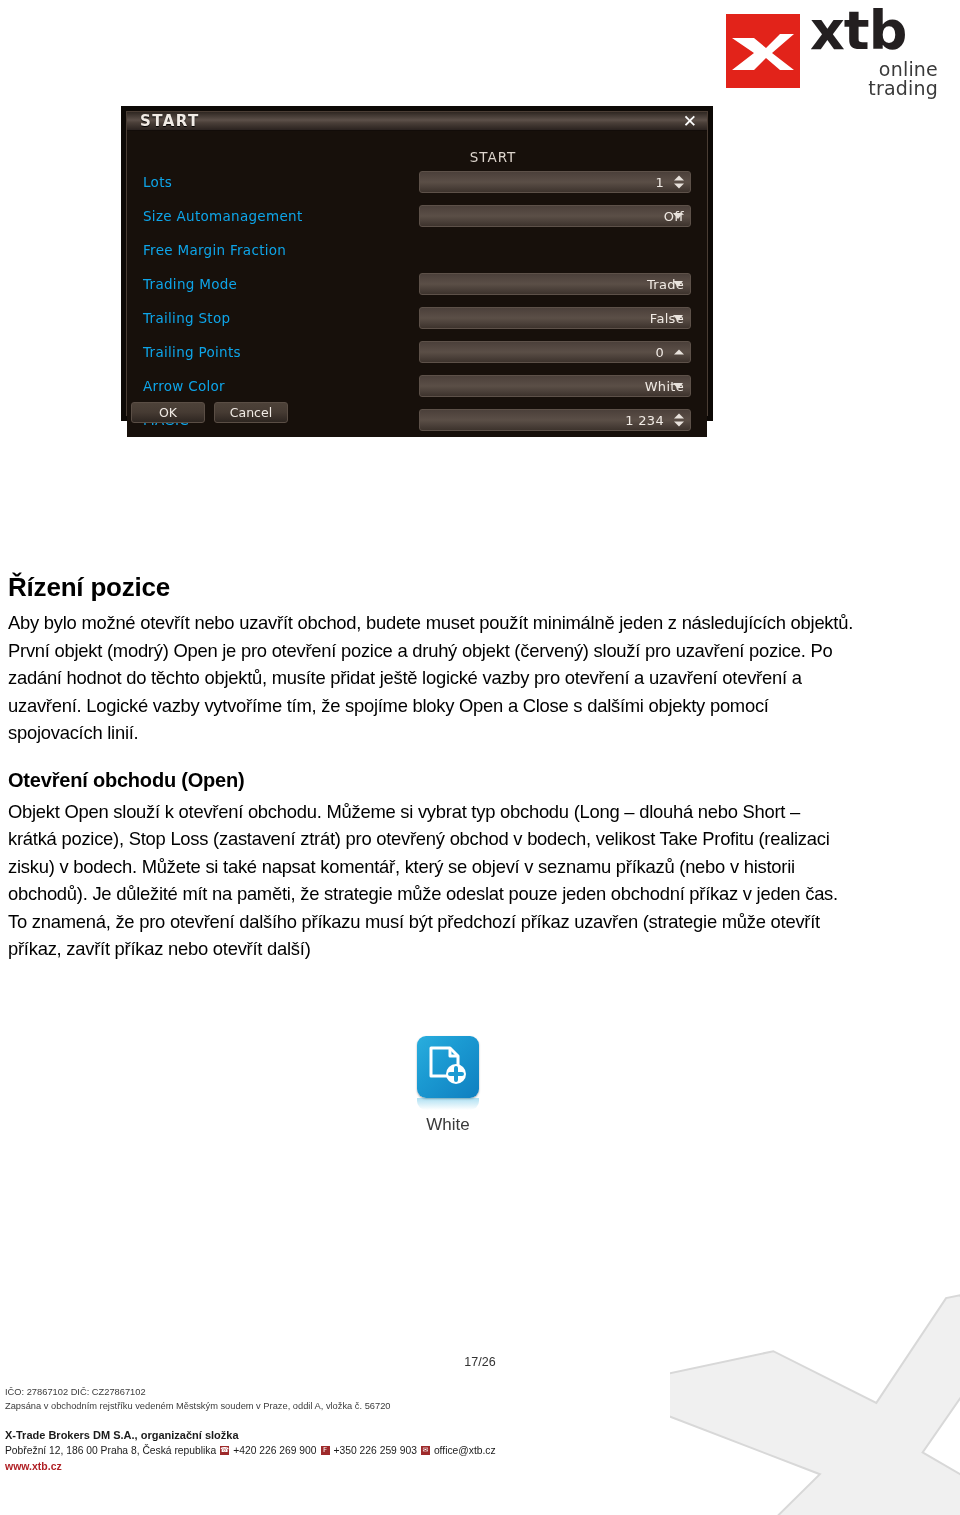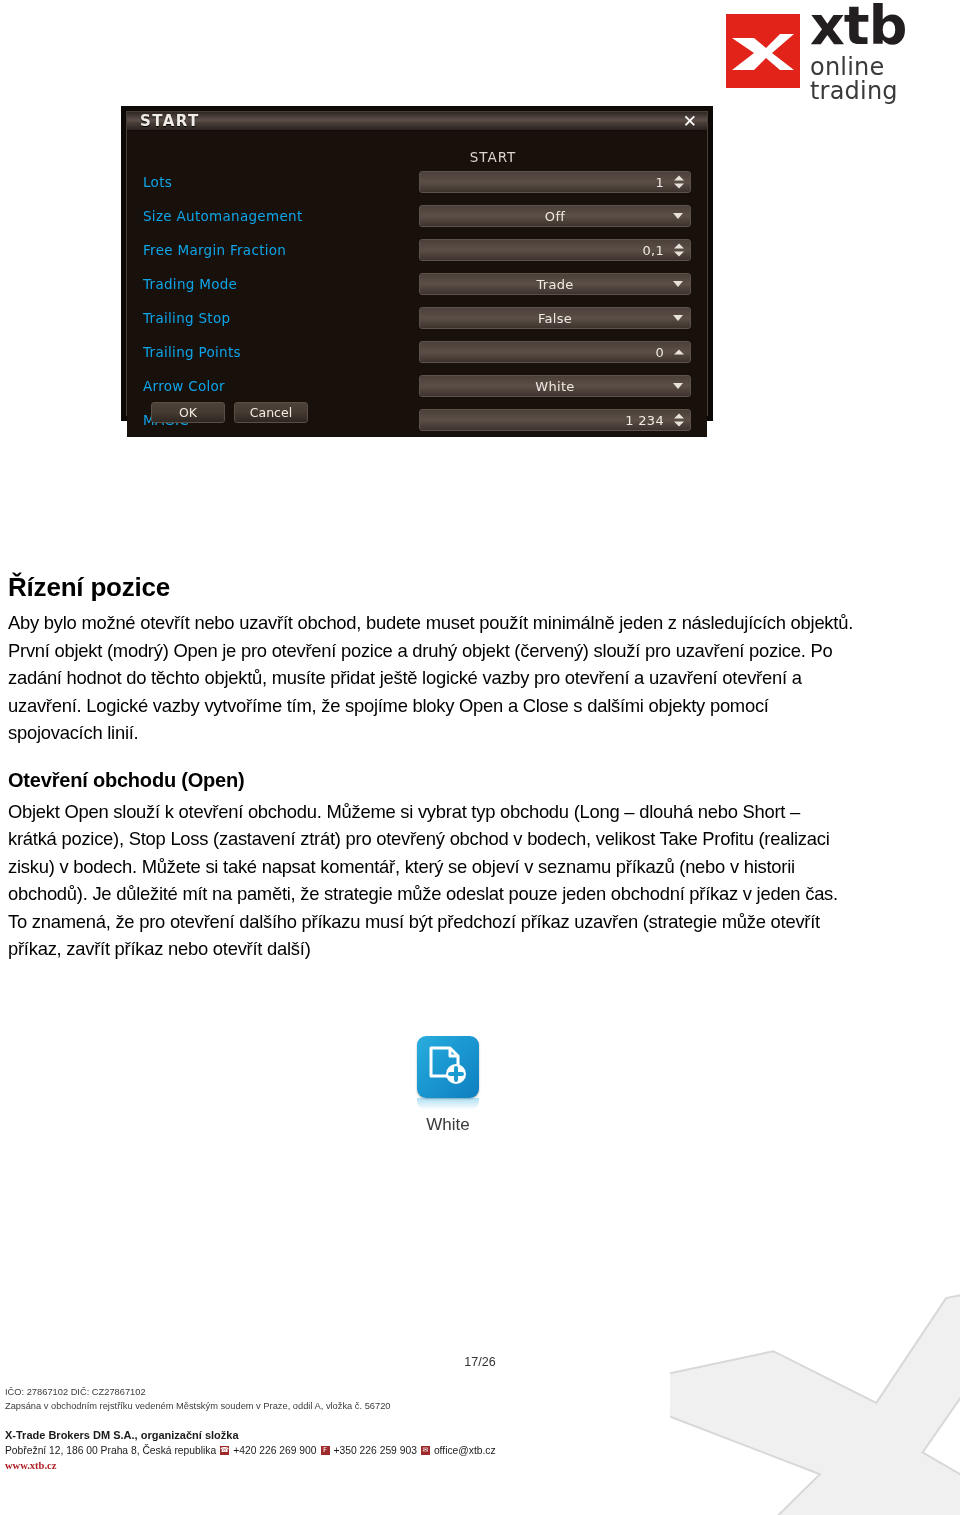--- a/index.html
+++ b/index.html
@@ -46,25 +46,26 @@
   .logo-mark svg { position: absolute; left: 6px; top: 18px; }
   .logo-text { margin-left: 10px; line-height: 1; }
   .logo-word {
     font-size: 54px;
     font-weight: bold;
     letter-spacing: -1px;
     color: #231f20;
     font-family: "DejaVu Sans", sans-serif;
   }
   .logo-sub {
-    font-size: 24px;
+    font-size: 19px;
     color: #3a3a3a;
     margin-top: 2px;
     letter-spacing: 0.2px;
     font-family: "DejaVu Sans", sans-serif;
+    text-align: right;
   }
 
   
   .shot {
     position: absolute;
     left: 121px; top: 106px;
     width: 592px; height: 315px;
     background: #0d0906;
     padding: 5px;
     z-index: 4;
@@ -132,21 +133,21 @@
     flex: 1;
     height: 22px;
     border-radius: 3px;
     background: linear-gradient(to bottom, #4b403a 0%, #5b4f47 50%, #3d332d 100%);
     border: 1px solid #5d5149;
     display: flex;
     align-items: center;
     position: relative;
     padding: 0 6px;
   }
-  .field.select { justify-content: center; }
+  .field.select { justify-content: flex-end; }
   .field.spin   { justify-content: flex-end; padding-right: 26px; }
   .field-val {
     color: #f0eae4;
     font-size: 13px;
     font-family: "DejaVu Sans", sans-serif;
     letter-spacing: 0.3px;
   }
   .caret-dn {
     position: absolute;
     right: 7px; top: 50%;
@@ -166,21 +167,21 @@
   .spin-up, .spin-dn {
     width: 0; height: 0;
     border-left: 5px solid transparent;
     border-right: 5px solid transparent;
   }
   .spin-up { border-bottom: 5px solid #e8e2dc; }
   .spin-dn { border-top: 5px solid #e8e2dc; }
 
   .dlg-buttons {
     position: absolute;
-    left: 24px; bottom: 14px;
+    left: 4px; bottom: 14px;
     display: flex; gap: 9px;
   }
   .btn {
     min-width: 74px;
     height: 21px;
     border-radius: 3px;
     background: linear-gradient(to bottom, #4d4239 0%, #463b33 48%, #2e2621 100%);
     border: 1px solid #5a4e45;
     color: #f0eae4;
     font-size: 12.5px;
@@ -303,21 +304,20 @@
     color: #fff;
     font-size: 7px;
     line-height: 9px;
     text-align: center;
     font-family: "DejaVu Sans", sans-serif;
   }
   .addr-url {
     font-size: 10.5px;
     font-weight: bold;
     color: #b02025;
-    font-family: Liberation Serif, serif;
   }
 </style>
 </head>
 <body>
 
 <div class="page">
 
   <div class="watermark">
     <svg width="330" height="290" viewBox="0 0 330 290" xmlns="http://www.w3.org/2000/svg">
       <g transform="rotate(-12 165 145)">
@@ -363,27 +363,20 @@
         <div class="row">
           <div class="row-label">Size Automanagement</div>
           <div class="field select">
             <span class="field-val">Off</span>
             <span class="caret-dn"></span>
           </div>
         </div>
 
         <div class="row">
           <div class="row-label">Free Margin Fraction</div>
-          <div class="field spin">
-            <span class="field-val">0,1</span>
-            <span class="spin-arrows">
-                <i class="spin-up"></i>
-                <i class="spin-dn"></i>
-              </span>
-          </div>
         </div>
 
         <div class="row">
           <div class="row-label">Trading Mode</div>
           <div class="field select">
             <span class="field-val">Trade</span>
             <span class="caret-dn"></span>
           </div>
         </div>
 

